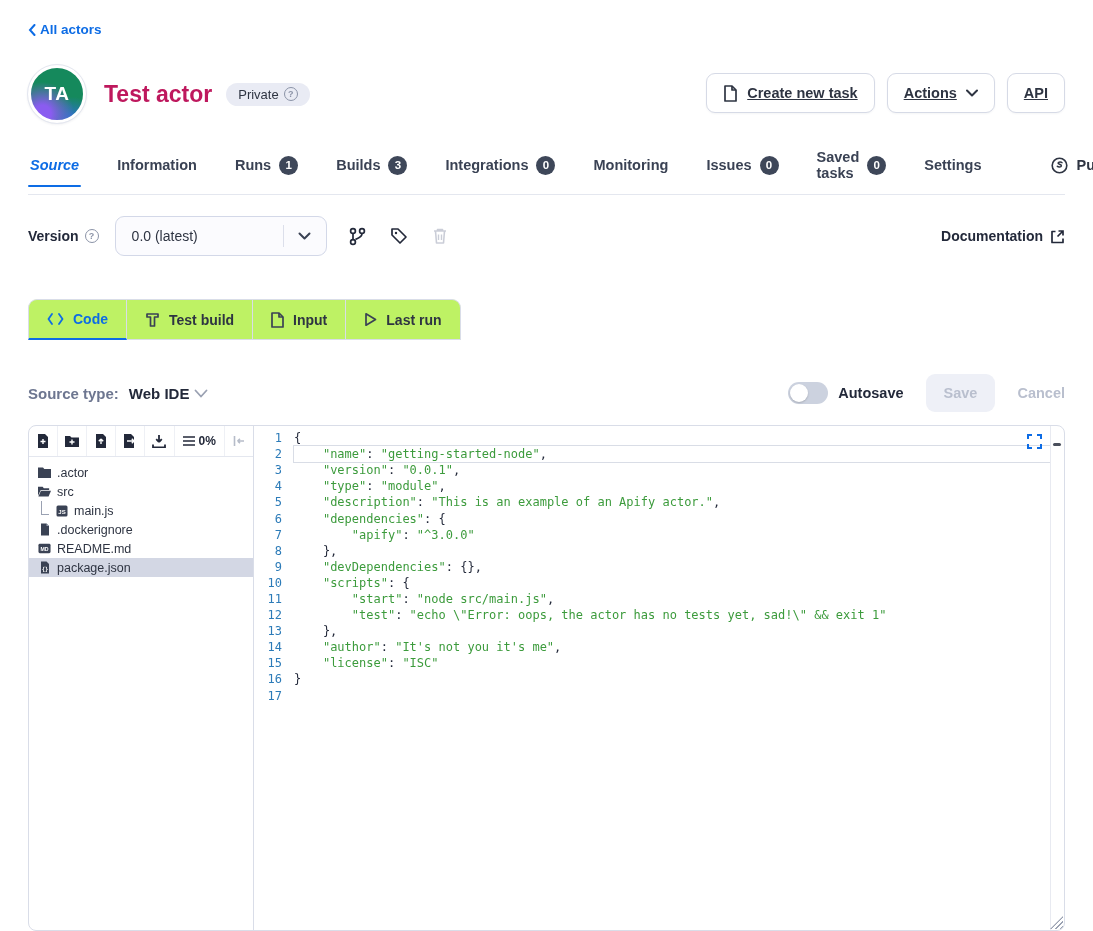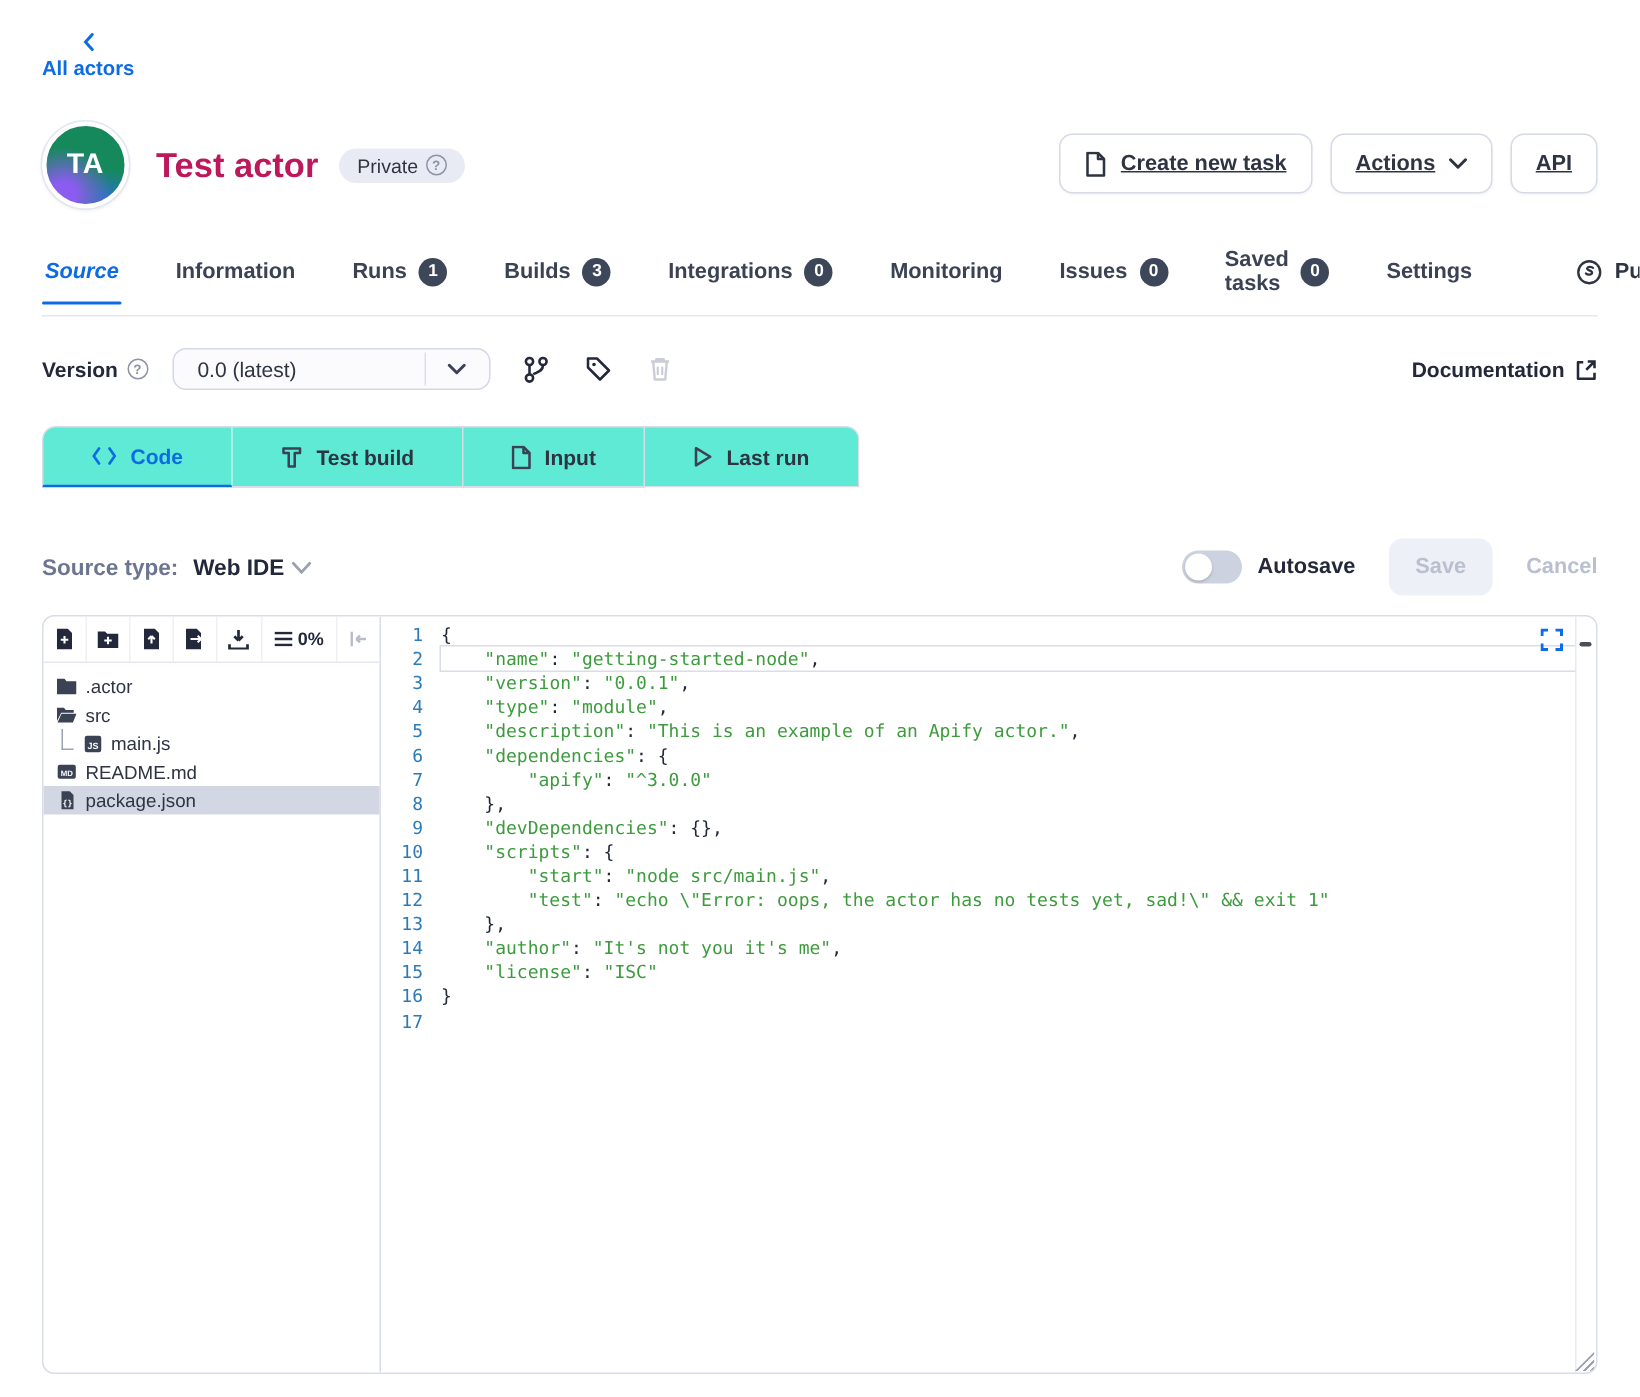--- a/index.html
+++ b/index.html
@@ -6,21 +6,21 @@
   html,body { background:#fff; }
   body {
     width:1093px; height:931px;
     font-family:"Liberation Sans", sans-serif;
     color:#2e3442; overflow:hidden; position:relative;
   }
   .page { padding:0 28px; }
 
   
   .breadcrumb { margin-top:22px; display:flex; align-items:center; gap:4px;
-    color:#0d6ce5; font-size:13.5px; font-weight:700; cursor:pointer; width:max-content;flex-direction:column;}
+    color:#0d6ce5; font-size:13.5px; font-weight:700; cursor:pointer; width:max-content;}
   .breadcrumb svg { display:block; }
 
   
   .header { margin-top:28px; display:flex; align-items:flex-start; justify-content:space-between; }
   .header-left { display:flex; gap:18px; align-items:center; }
   .avatar {
     width:58px; height:58px; border-radius:50%;
     background: radial-gradient(circle at 22% 88%, #8a5cf0 0%, #8a5cf0 14%, rgba(138,92,240,0) 52%),
                 radial-gradient(circle at 80% 100%, #2f6fd8 0%, rgba(47,111,216,0) 35%),
                 #15895c;
@@ -62,37 +62,37 @@
   .count-badge { min-width:19px; height:19px; border-radius:50%; background:#3e4759; color:#fff;
     font-size:11.5px; font-weight:700; display:flex; align-items:center; justify-content:center; }
   .tabs-spacer { flex:1; }
   .tab-publication { display:flex; align-items:center; gap:8px; font-size:14.5px; font-weight:700;
     color:#2e3442; padding-bottom:13px; cursor:pointer; }
 
   
   .version-row { margin-top:21px; display:flex; align-items:center; }
   .version-label { font-size:14px; font-weight:700; color:#23293a; display:flex; align-items:center; gap:6px; }
   .select {
-    margin-left:16px; width:212px; height:28px; border:1px solid #d3d8e8; border-radius:9px;
+    margin-left:16px; width:212px; height:40px; border:1px solid #d3d8e8; border-radius:9px;
     background:#fbfbfe; display:flex; align-items:center; font-size:14px; color:#2e3442;
     cursor:pointer;
   }
   .select .sel-value { padding-left:16px; flex:1; }
   .select .sel-div { width:1px; height:22px; background:#dcdfeb; }
   .select .sel-chev { width:42px; display:flex; align-items:center; justify-content:center; color:#3a4254;}
   .icon-btn { margin-left:20px; background:none; border:none; cursor:pointer; padding:2px; display:flex; }
   .icon-btn.disabled { opacity:.35; cursor:default; }
   .doc-link { margin-left:auto; display:flex; align-items:center; gap:7px; font-size:14px; font-weight:700; color:#23293a; cursor:pointer; }
 
   
   .subtabs { margin-top:24px; display:flex; }
   .subtab {
-    display:flex; align-items:center; gap:9px; height:41px; padding:0 32px;
+    display:flex; align-items:center; gap:9px; height:41px; padding:0 18px;
     border:1px solid #d9dde8; border-left:none; font-size:14px; font-weight:700;
-    color:#2e3442; cursor:pointer; background:#5eead4; position:relative;
+    color:#2e3442; cursor:pointer; background:#bef264; position:relative;margin-top:19px;
   }
   .subtab:first-child { border-left:1px solid #d9dde8; border-radius:9px 0 0 0; }
   .subtab:last-child { border-radius:0 9px 0 0; }
   .subtab.active { color:#0d6ce5; border-bottom:2px solid #0d6ce5; }
 
   
   .srctype-row { margin-top:34px; display:flex; align-items:center; }
   .srctype-label { font-size:15px; font-weight:700; color:#6d7690; }
   .srctype-value { margin-left:10px; font-size:15px; font-weight:700; color:#23293a; display:flex; align-items:center; gap:5px; cursor:pointer;}
   .editor-controls { margin-left:auto; display:flex; align-items:center; gap:22px; }
@@ -387,20 +387,29 @@
             <span class="tico">
               <svg width="12" height="12" viewBox="0 0 12 12">
                 <rect x="0.5" y="0.5" width="11" height="11" rx="1.5" fill="#3a4254"></rect>
                 <text x="6" y="9" font-size="6" font-family="Liberation Sans,sans-serif" font-weight="bold" fill="#fff" text-anchor="middle">JS</text>
               </svg>
             </span>
             <span>main.js</span>
           </div>
           <div class="tree-item">
             <span class="tico">
+              <svg width="10" height="13" viewBox="0 0 10 13">
+                <path d="M1 .5h5.5L9 3v9.5H1z" fill="#3a4254"></path>
+                <path d="M6.5 .5 9 3H6.5z" fill="#9aa1b2"></path>
+              </svg>
+            </span>
+            <span>.dockerignore</span>
+          </div>
+          <div class="tree-item">
+            <span class="tico">
               <svg width="14" height="11" viewBox="0 0 14 11">
                 <rect x="0.5" y="0.5" width="13" height="10" rx="1.5" fill="#3a4254"></rect>
                 <text x="7" y="8.2" font-size="5.6" font-family="Liberation Sans,sans-serif" font-weight="bold" fill="#fff" text-anchor="middle">MD</text>
               </svg>
             </span>
             <span>README.md</span>
           </div>
           <div class="tree-item selected">
             <span class="tico">
               <svg width="10" height="13" viewBox="0 0 10 13">

